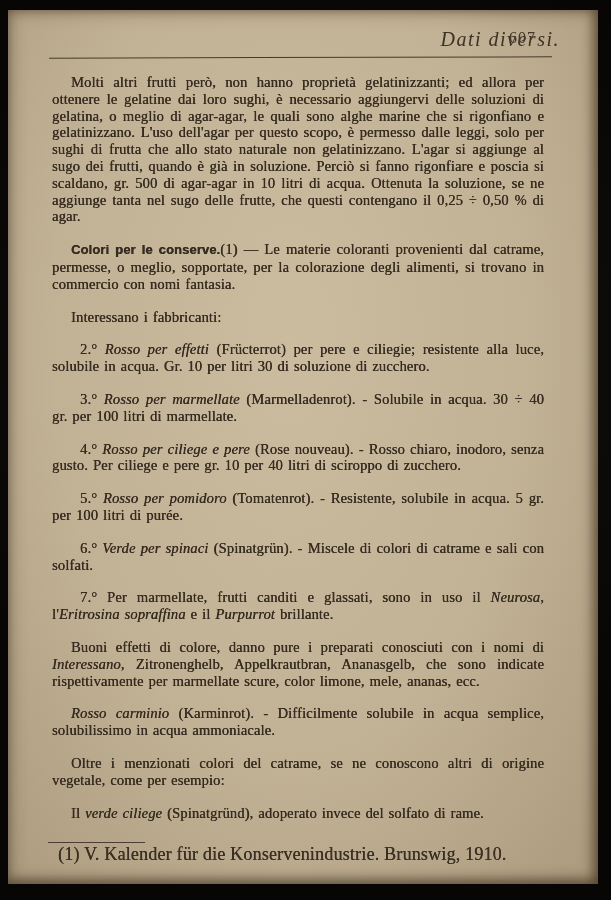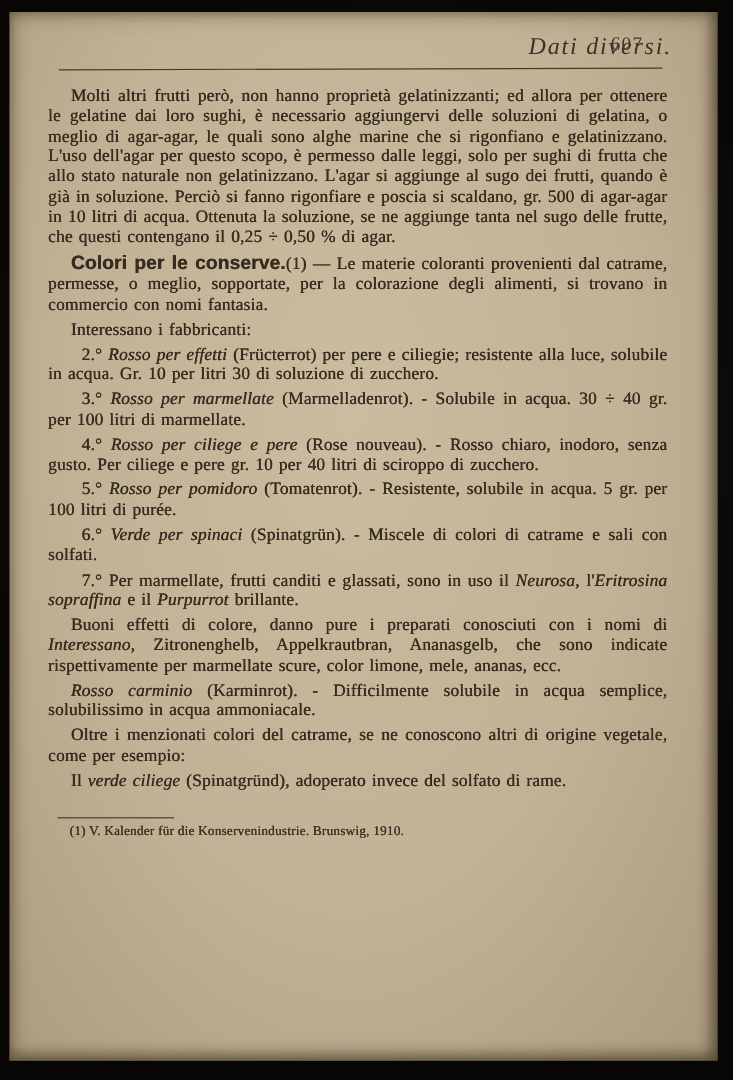--- a/index.html
+++ b/index.html
@@ -48,36 +48,36 @@
     transform:rotate(-0.15deg);
   }
   .text-block{
     margin-top:14px;
     font-size:14.5px;line-height:16.8px;
     text-align:justify;
     letter-spacing:0.15px;
     word-spacing:0.08em;
     text-shadow:0.3px 0 0 currentColor;
   }
-  .para{margin:4px;text-indent:19px;}
+  .para{margin:16px;text-indent:19px;}
   .para.item{text-indent:28px;}
   .para.lead{margin-top:6px;}
   .seg-italic{font-style:italic;}
   .seg-bold{
     font-family:"Liberation Sans","DejaVu Sans",sans-serif;
-    font-weight:bold;font-size:16px;letter-spacing:0.1px;
+    font-weight:bold;font-size:13px;letter-spacing:0.1px;
   }
   .footnote-area{margin-top:21px;}
   .footnote-rule{
     height:0;border:none;border-top:1.2px solid #4a3f30;
     width:97px;margin:0 0 4px 12px;
   }
   .footnote-text{
     margin:0 0 0 0;text-indent:22px;
-    font-size:11px;line-height:15px;
+    font-size:18px;line-height:15px;
     letter-spacing:0.2px;
     text-shadow:0.2px 0 0 currentColor;
     color:#3a3023;
   }
 </style>
 </head>
 <body style="--paper: #c1b195; --paper-light: #cbbca0; --paper-dark: #ab9a7d; --ink: #362c20; --frame: #0a0908;">
 
 <div class="photo-frame">
   <div class="paper">

